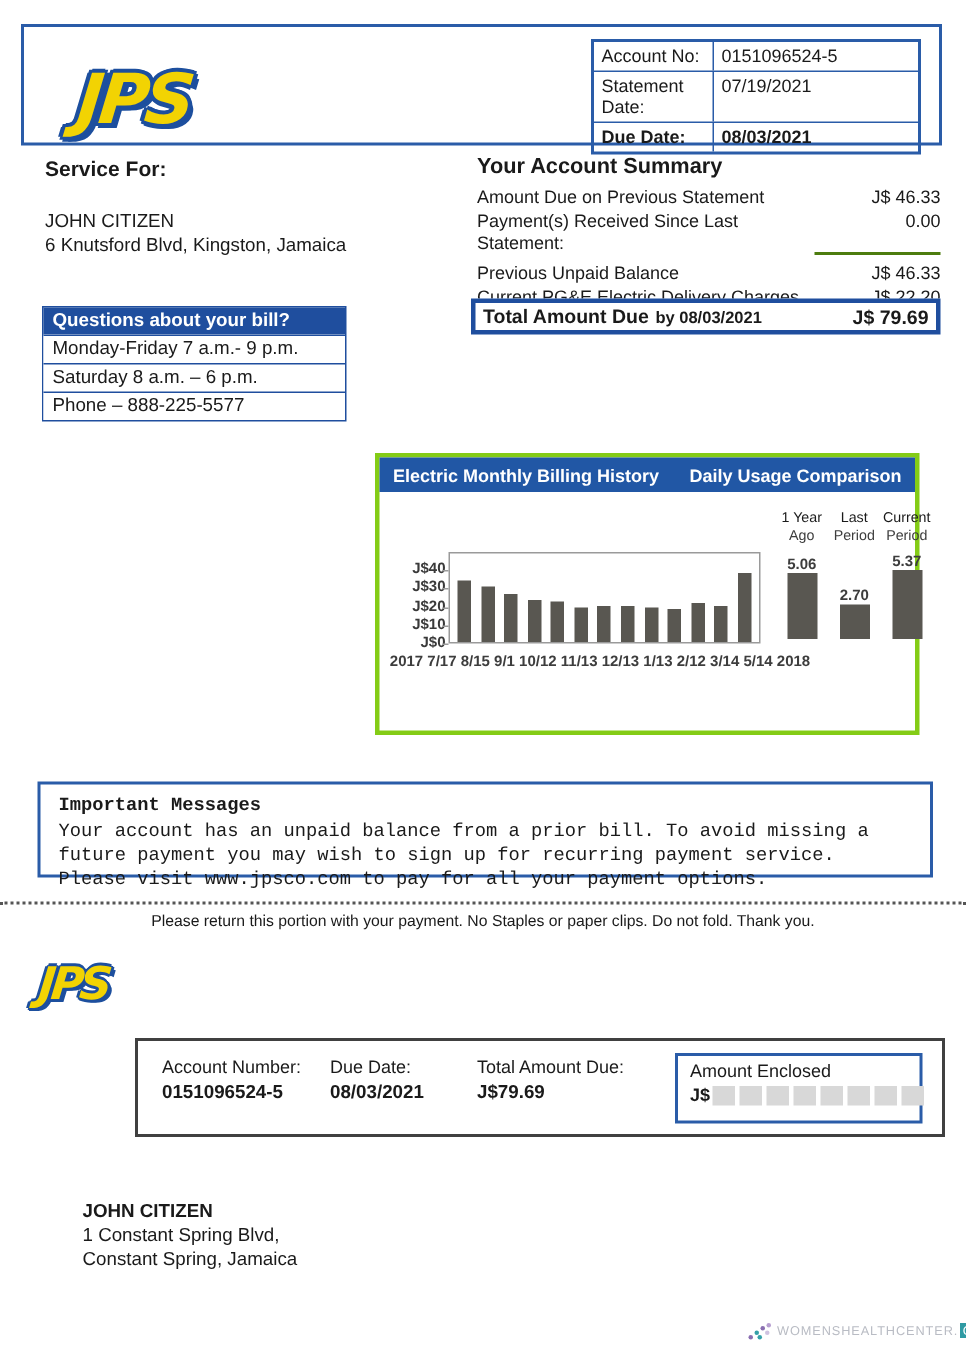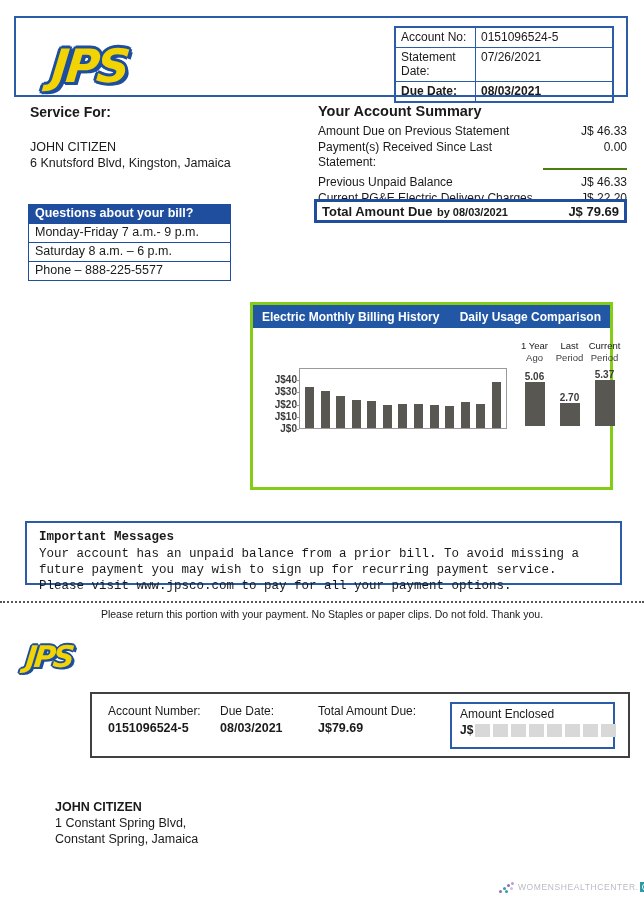--- a/index.html
+++ b/index.html
@@ -112,21 +112,21 @@
 
   <div class="header-box">
     <div class="jps-logo jps-logo-lg">JPS</div>
     <div class="acct-table">
       <div class="acct-row">
         <div class="acct-cell acct-label">Account No:</div>
         <div class="acct-cell acct-value">0151096524-5</div>
       </div>
       <div class="acct-row">
         <div class="acct-cell acct-label">Statement Date:</div>
-        <div class="acct-cell acct-value">07/26/2021</div>
+        <div class="acct-cell acct-value">07/19/2021</div>
       </div>
       <div class="acct-row bold">
         <div class="acct-cell acct-label">Due Date:</div>
         <div class="acct-cell acct-value">08/03/2021</div>
       </div>
     </div>
   </div>
 
   <div class="service-heading">Service For:</div>
   <div class="service-name">JOHN CITIZEN</div>
@@ -184,20 +184,21 @@
           <div class="hbar" style="height: 26.8px;"></div>
           <div class="hbar" style="height: 23.2px;"></div>
           <div class="hbar" style="height: 24.4px;"></div>
           <div class="hbar" style="height: 24.4px;"></div>
           <div class="hbar" style="height: 23.2px;"></div>
           <div class="hbar" style="height: 22px;"></div>
           <div class="hbar" style="height: 25.6px;"></div>
           <div class="hbar" style="height: 24.4px;"></div>
           <div class="hbar" style="height: 46.4px;"></div>
         </div>
+      <div class="x-axis-text">2017 7/17  8/15 9/1 10/12 11/13 12/13 1/13 2/12 3/14 5/14  2018</div>
       <div class="mini-chart">
         <div class="mini-headrow">
           <span>1 Year</span>
           <span>Last</span>
           <span>Current</span>
         </div>
         <div class="mini-headrow sub">
           <span>Ago</span>
           <span>Period</span>
           <span>Period</span>

